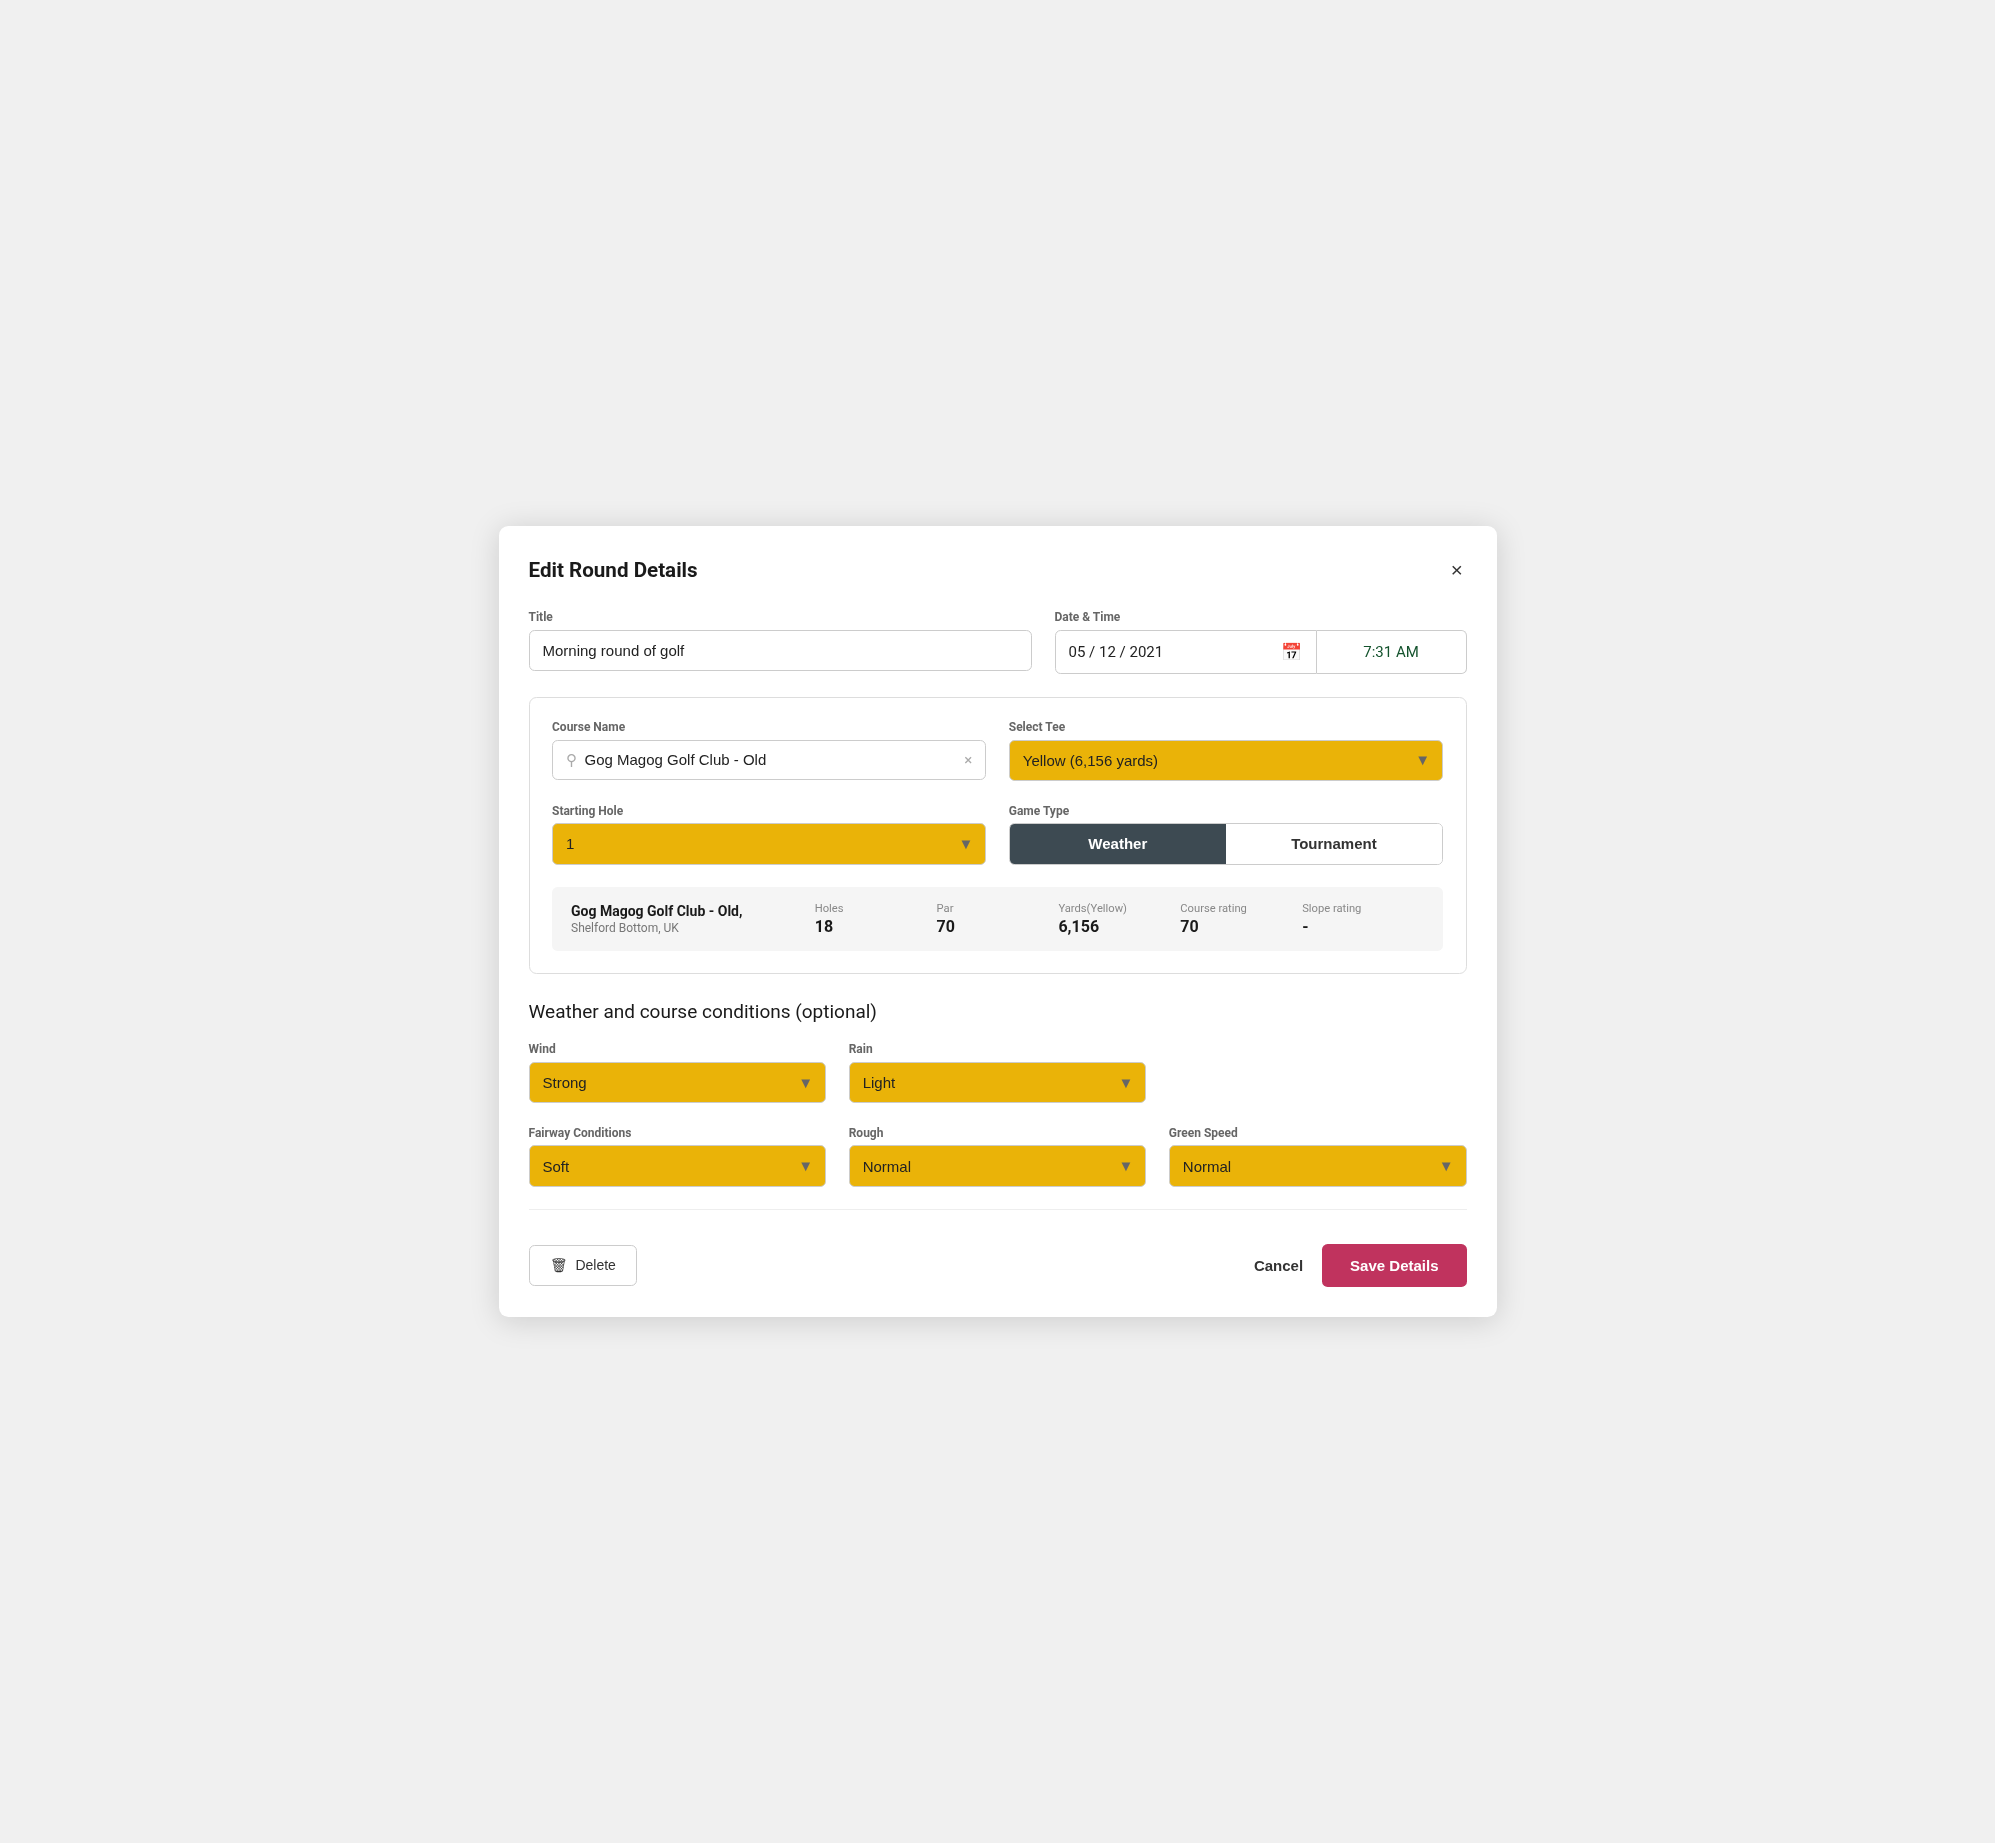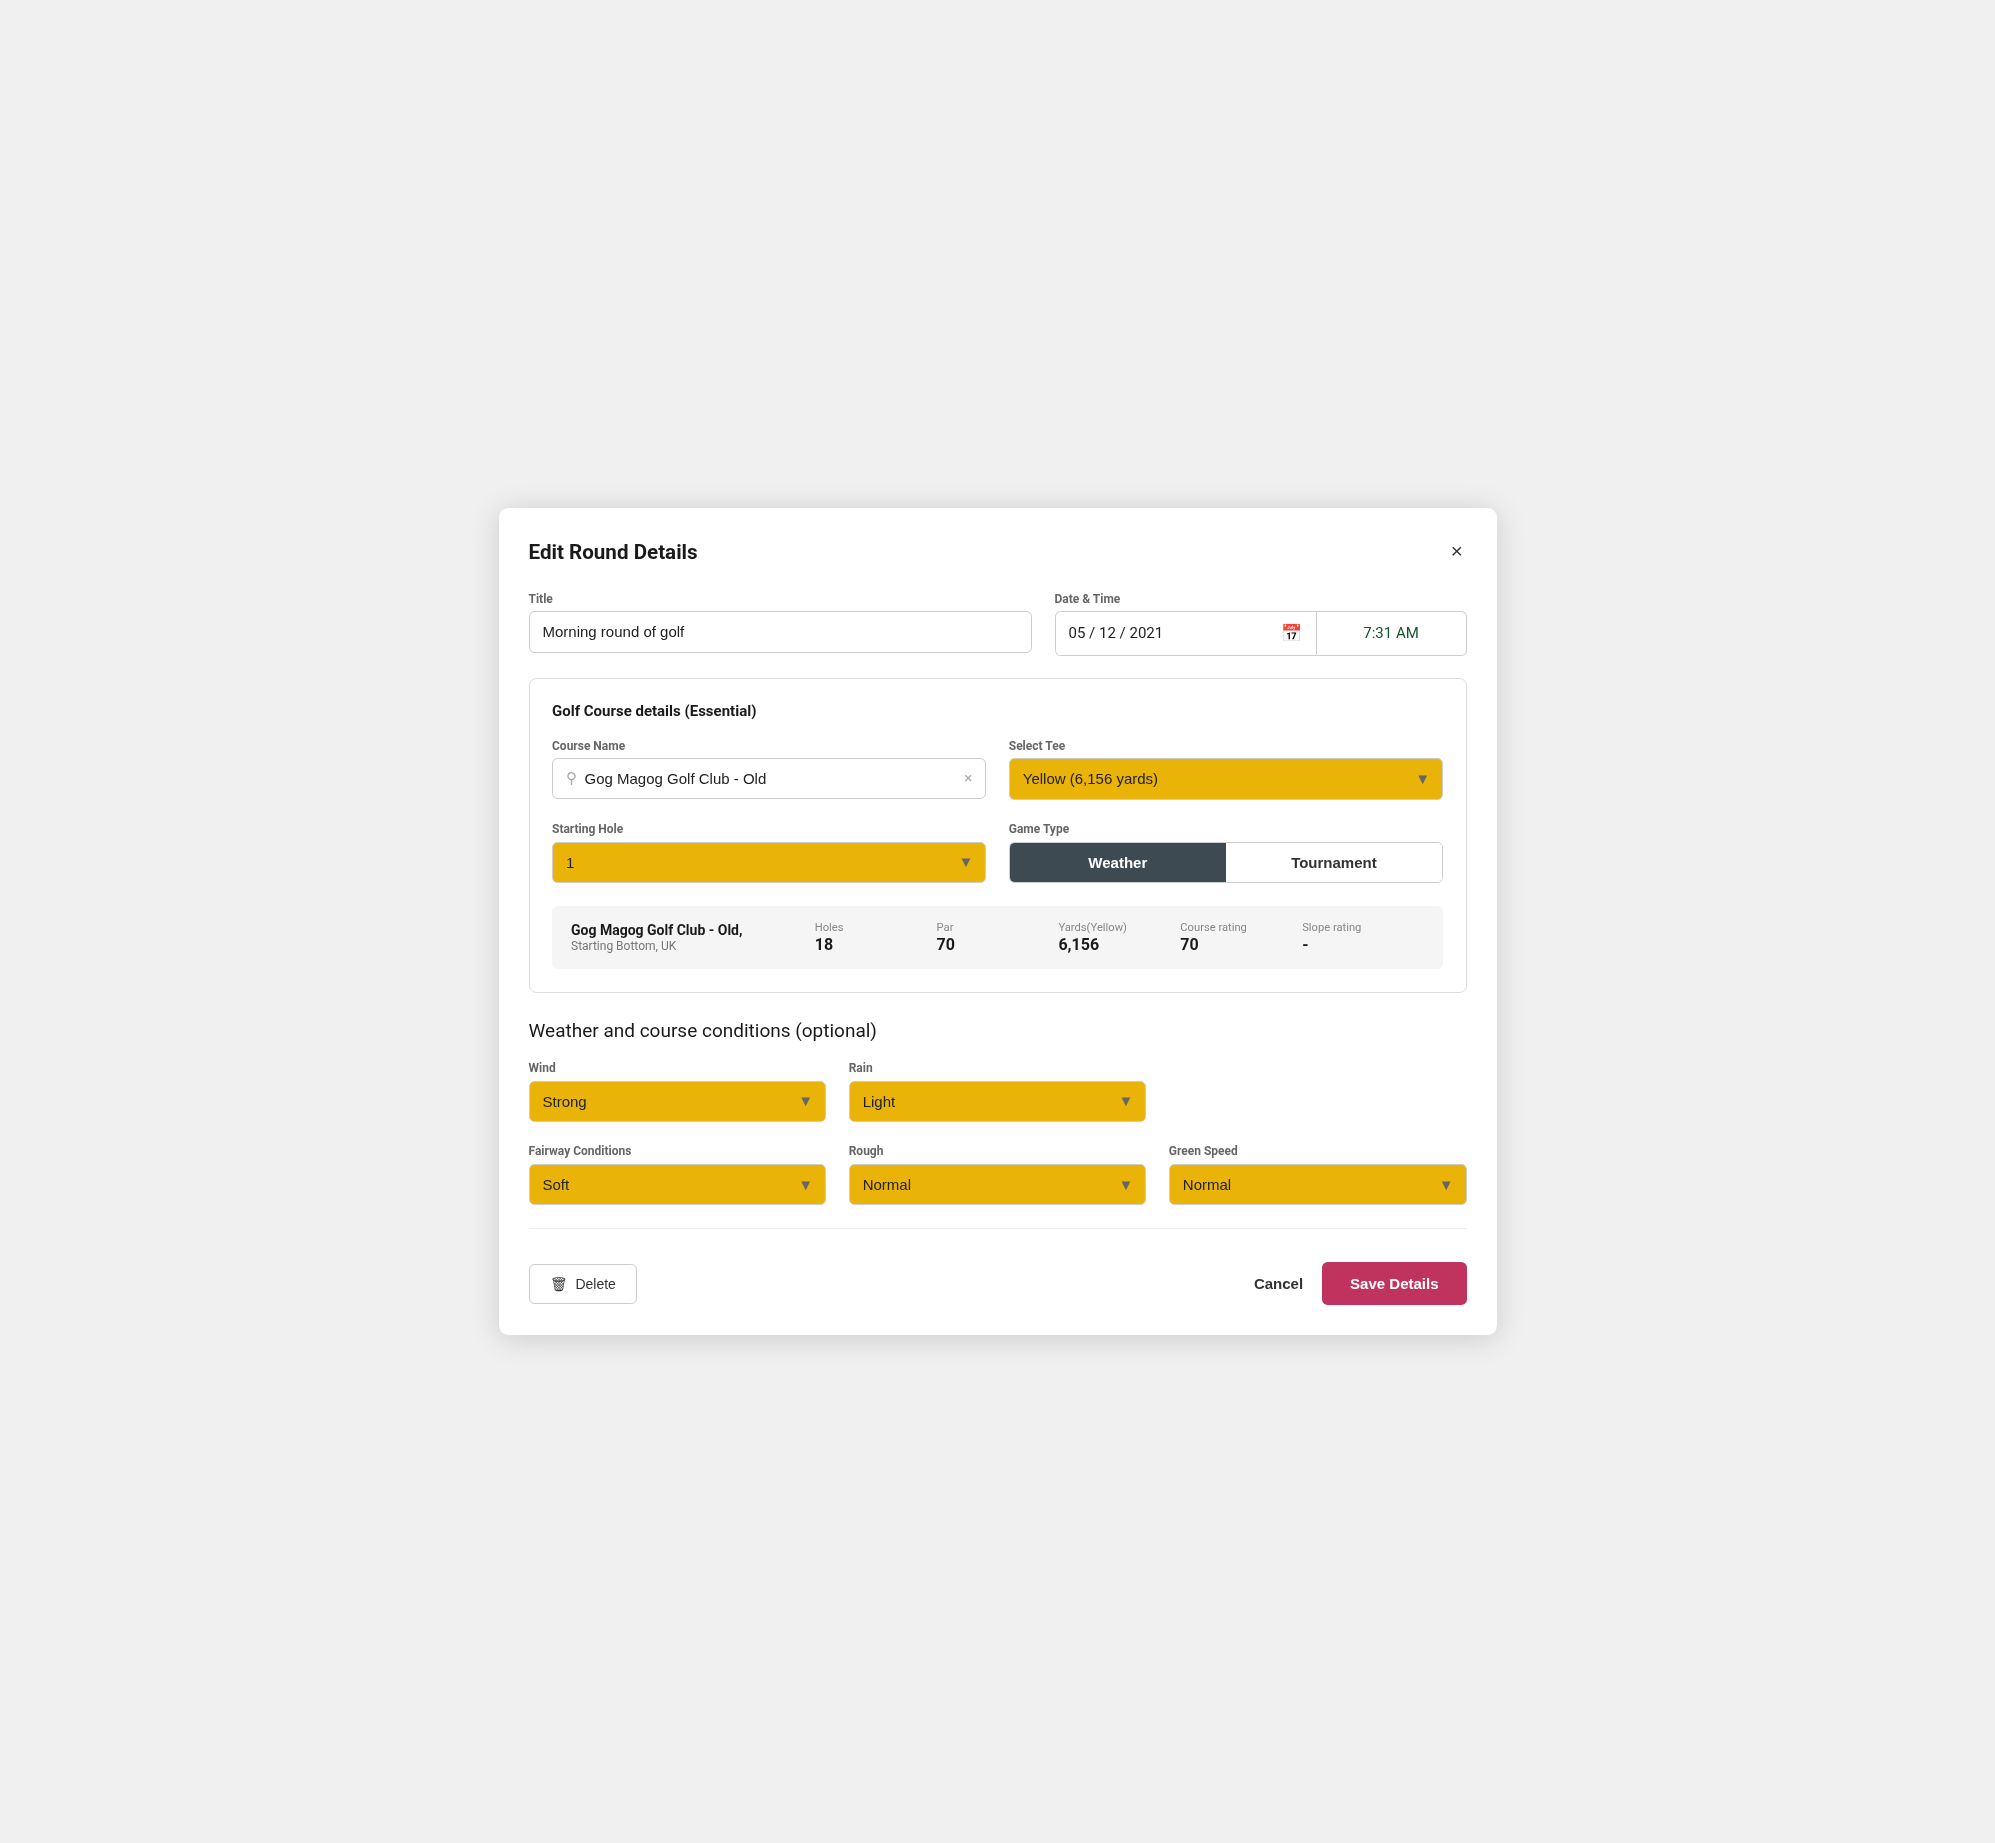--- a/index.html
+++ b/index.html
@@ -297,21 +297,20 @@
           <span class="calendar-icon">📅</span>
         </div>
         <div class="time-input-wrap">
           <span>7:31 AM</span>
         </div>
       </div>
     </div>
   </div>
 
   <div class="section-box">
-    <div class="section-title">Golf Course details (Essential)</div>
 
     <div class="form-row">
 
       <div class="form-group">
         <label class="form-label">Course Name</label>
         <div class="course-name-wrap">
           <span class="search-icon">⚲</span>
           <input class="course-input" type="text" value="Gog Magog Golf Club - Old" style="">
           <span class="clear-icon">×</span>
         </div>
@@ -350,21 +349,21 @@
         <div class="game-type-toggle">
           <button class="toggle-btn active">Weather</button>
           <button class="toggle-btn inactive">Tournament</button>
         </div>
       </div>
     </div>
 
     <div class="course-info-box">
       <div class="course-info-name">
         <div class="name">Gog Magog Golf Club - Old,</div>
-        <div class="location">Starting Bottom, UK</div>
+        <div class="location">Shelford Bottom, UK</div>
       </div>
       <div class="course-stat">
         <div class="stat-label">Holes</div>
         <div class="stat-value">18</div>
       </div>
       <div class="course-stat">
         <div class="stat-label">Par</div>
         <div class="stat-value">70</div>
       </div>
       <div class="course-stat">

